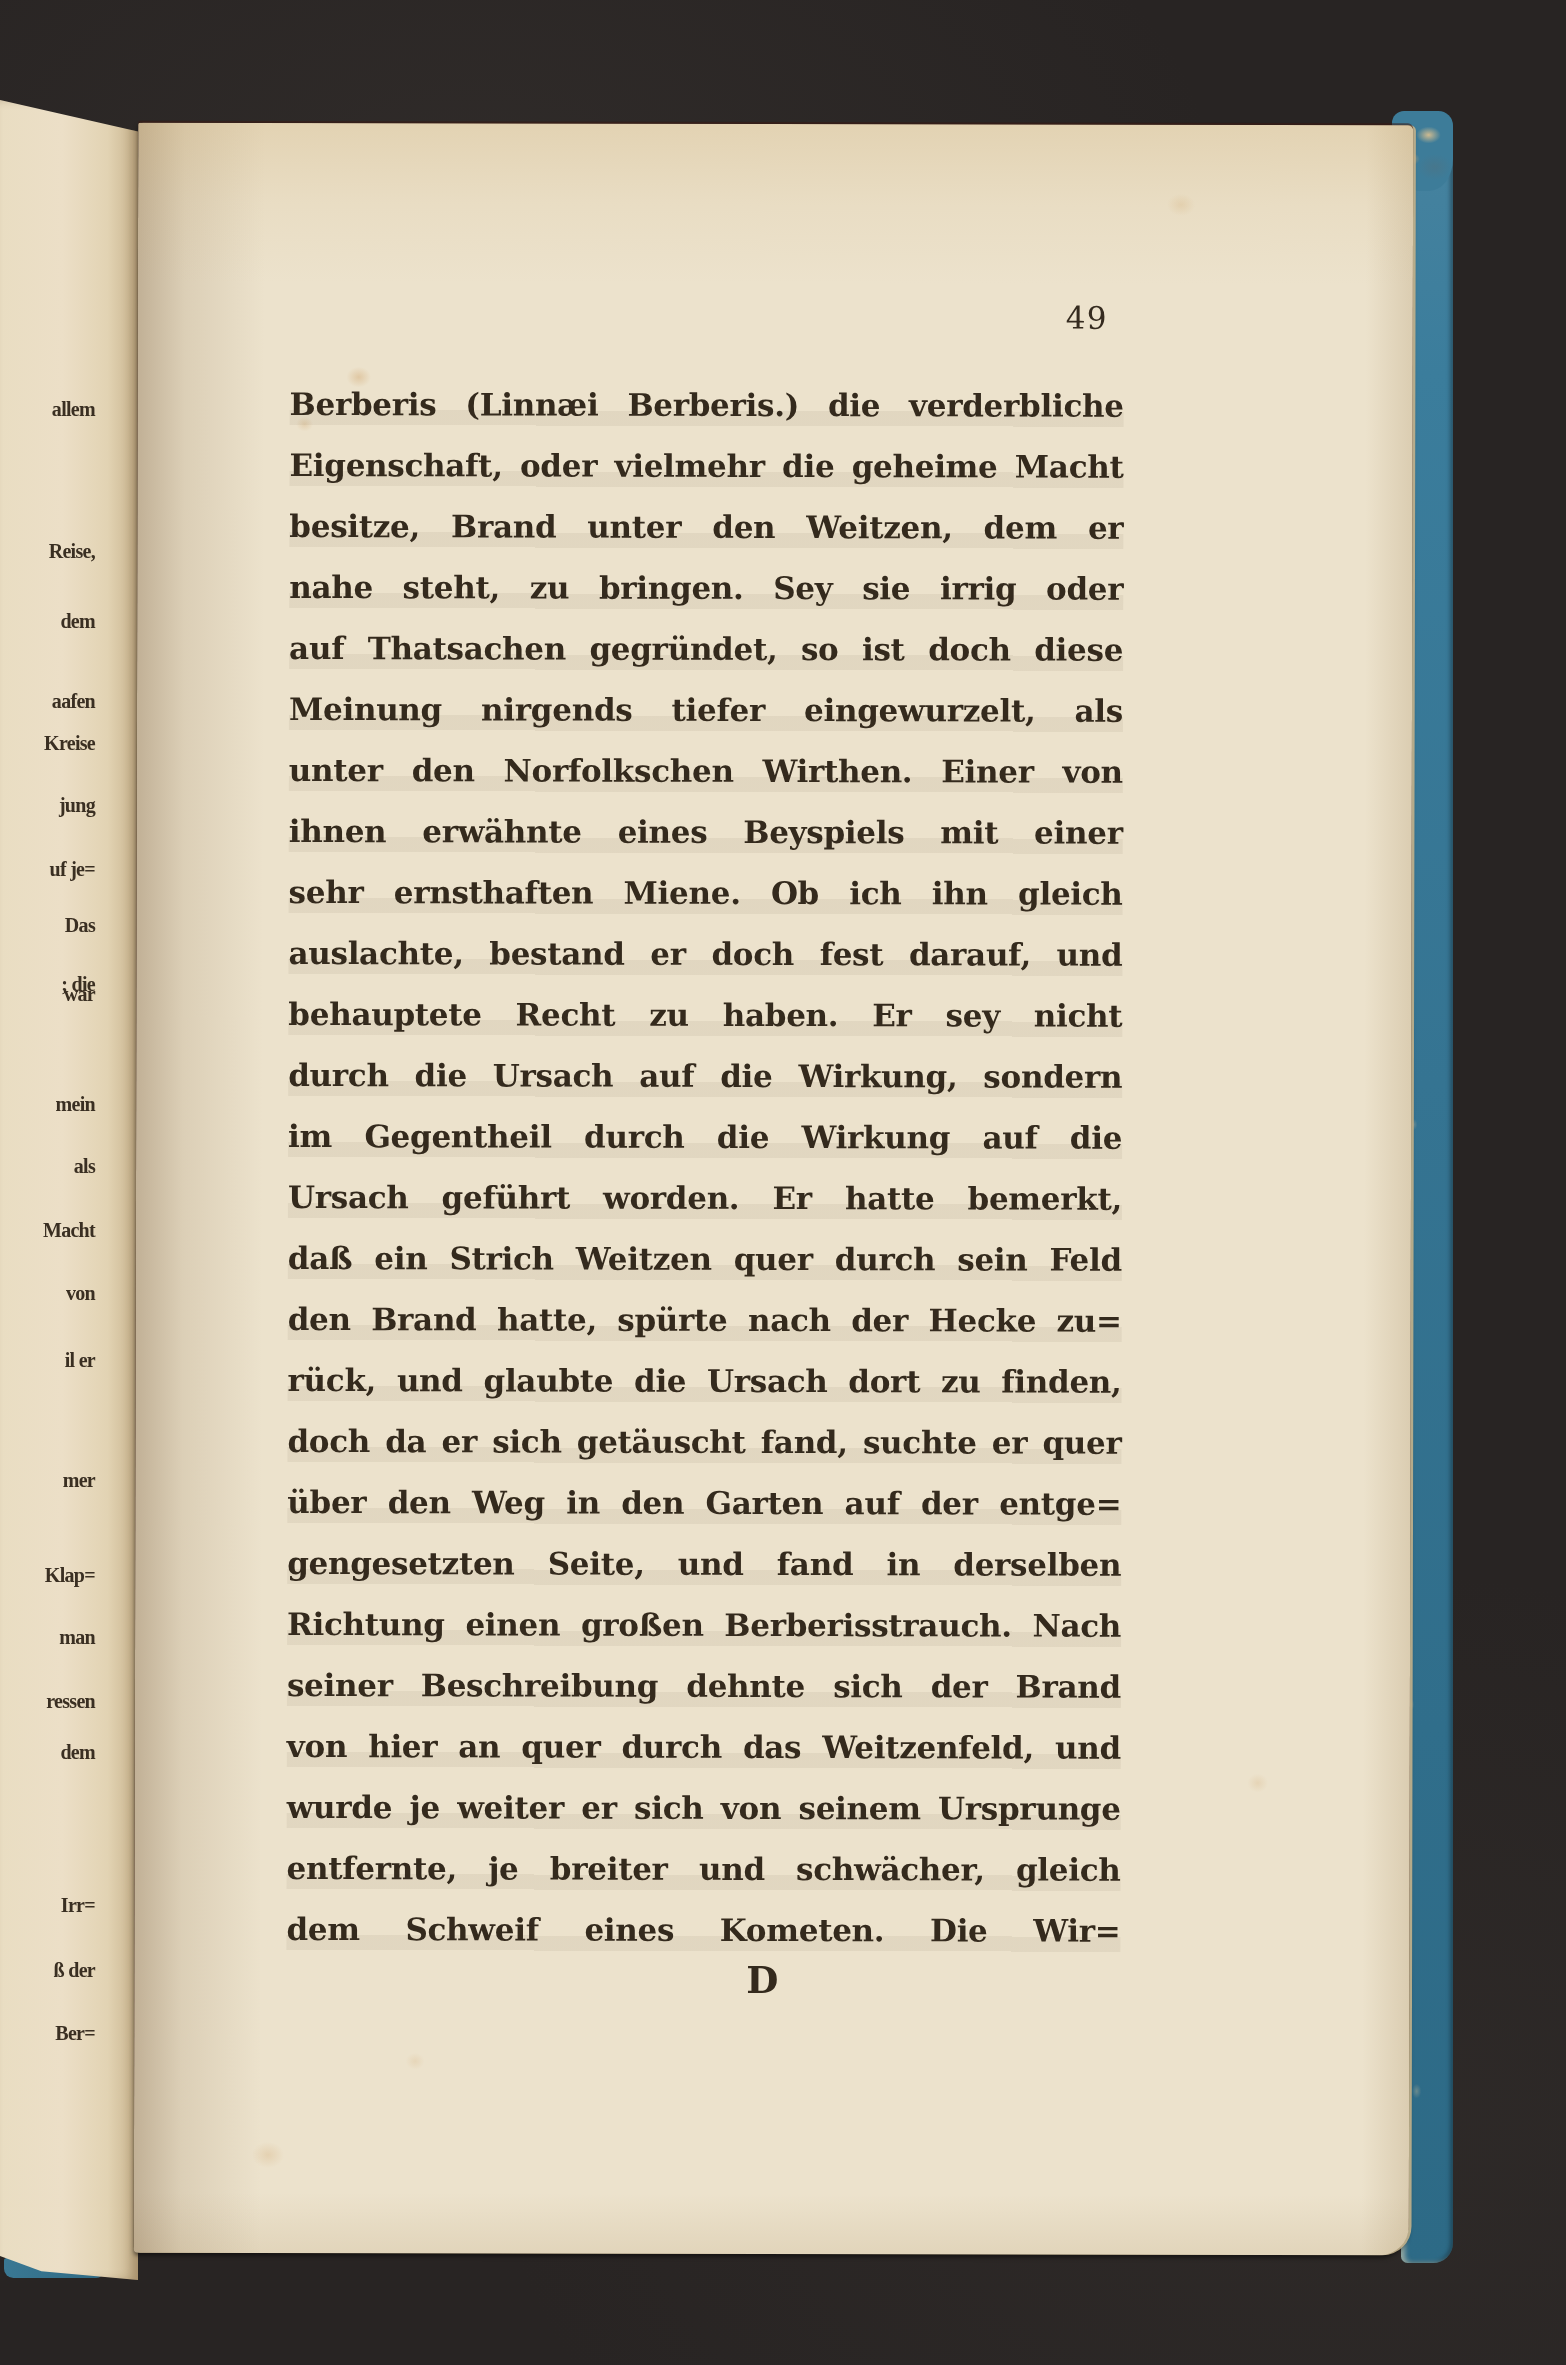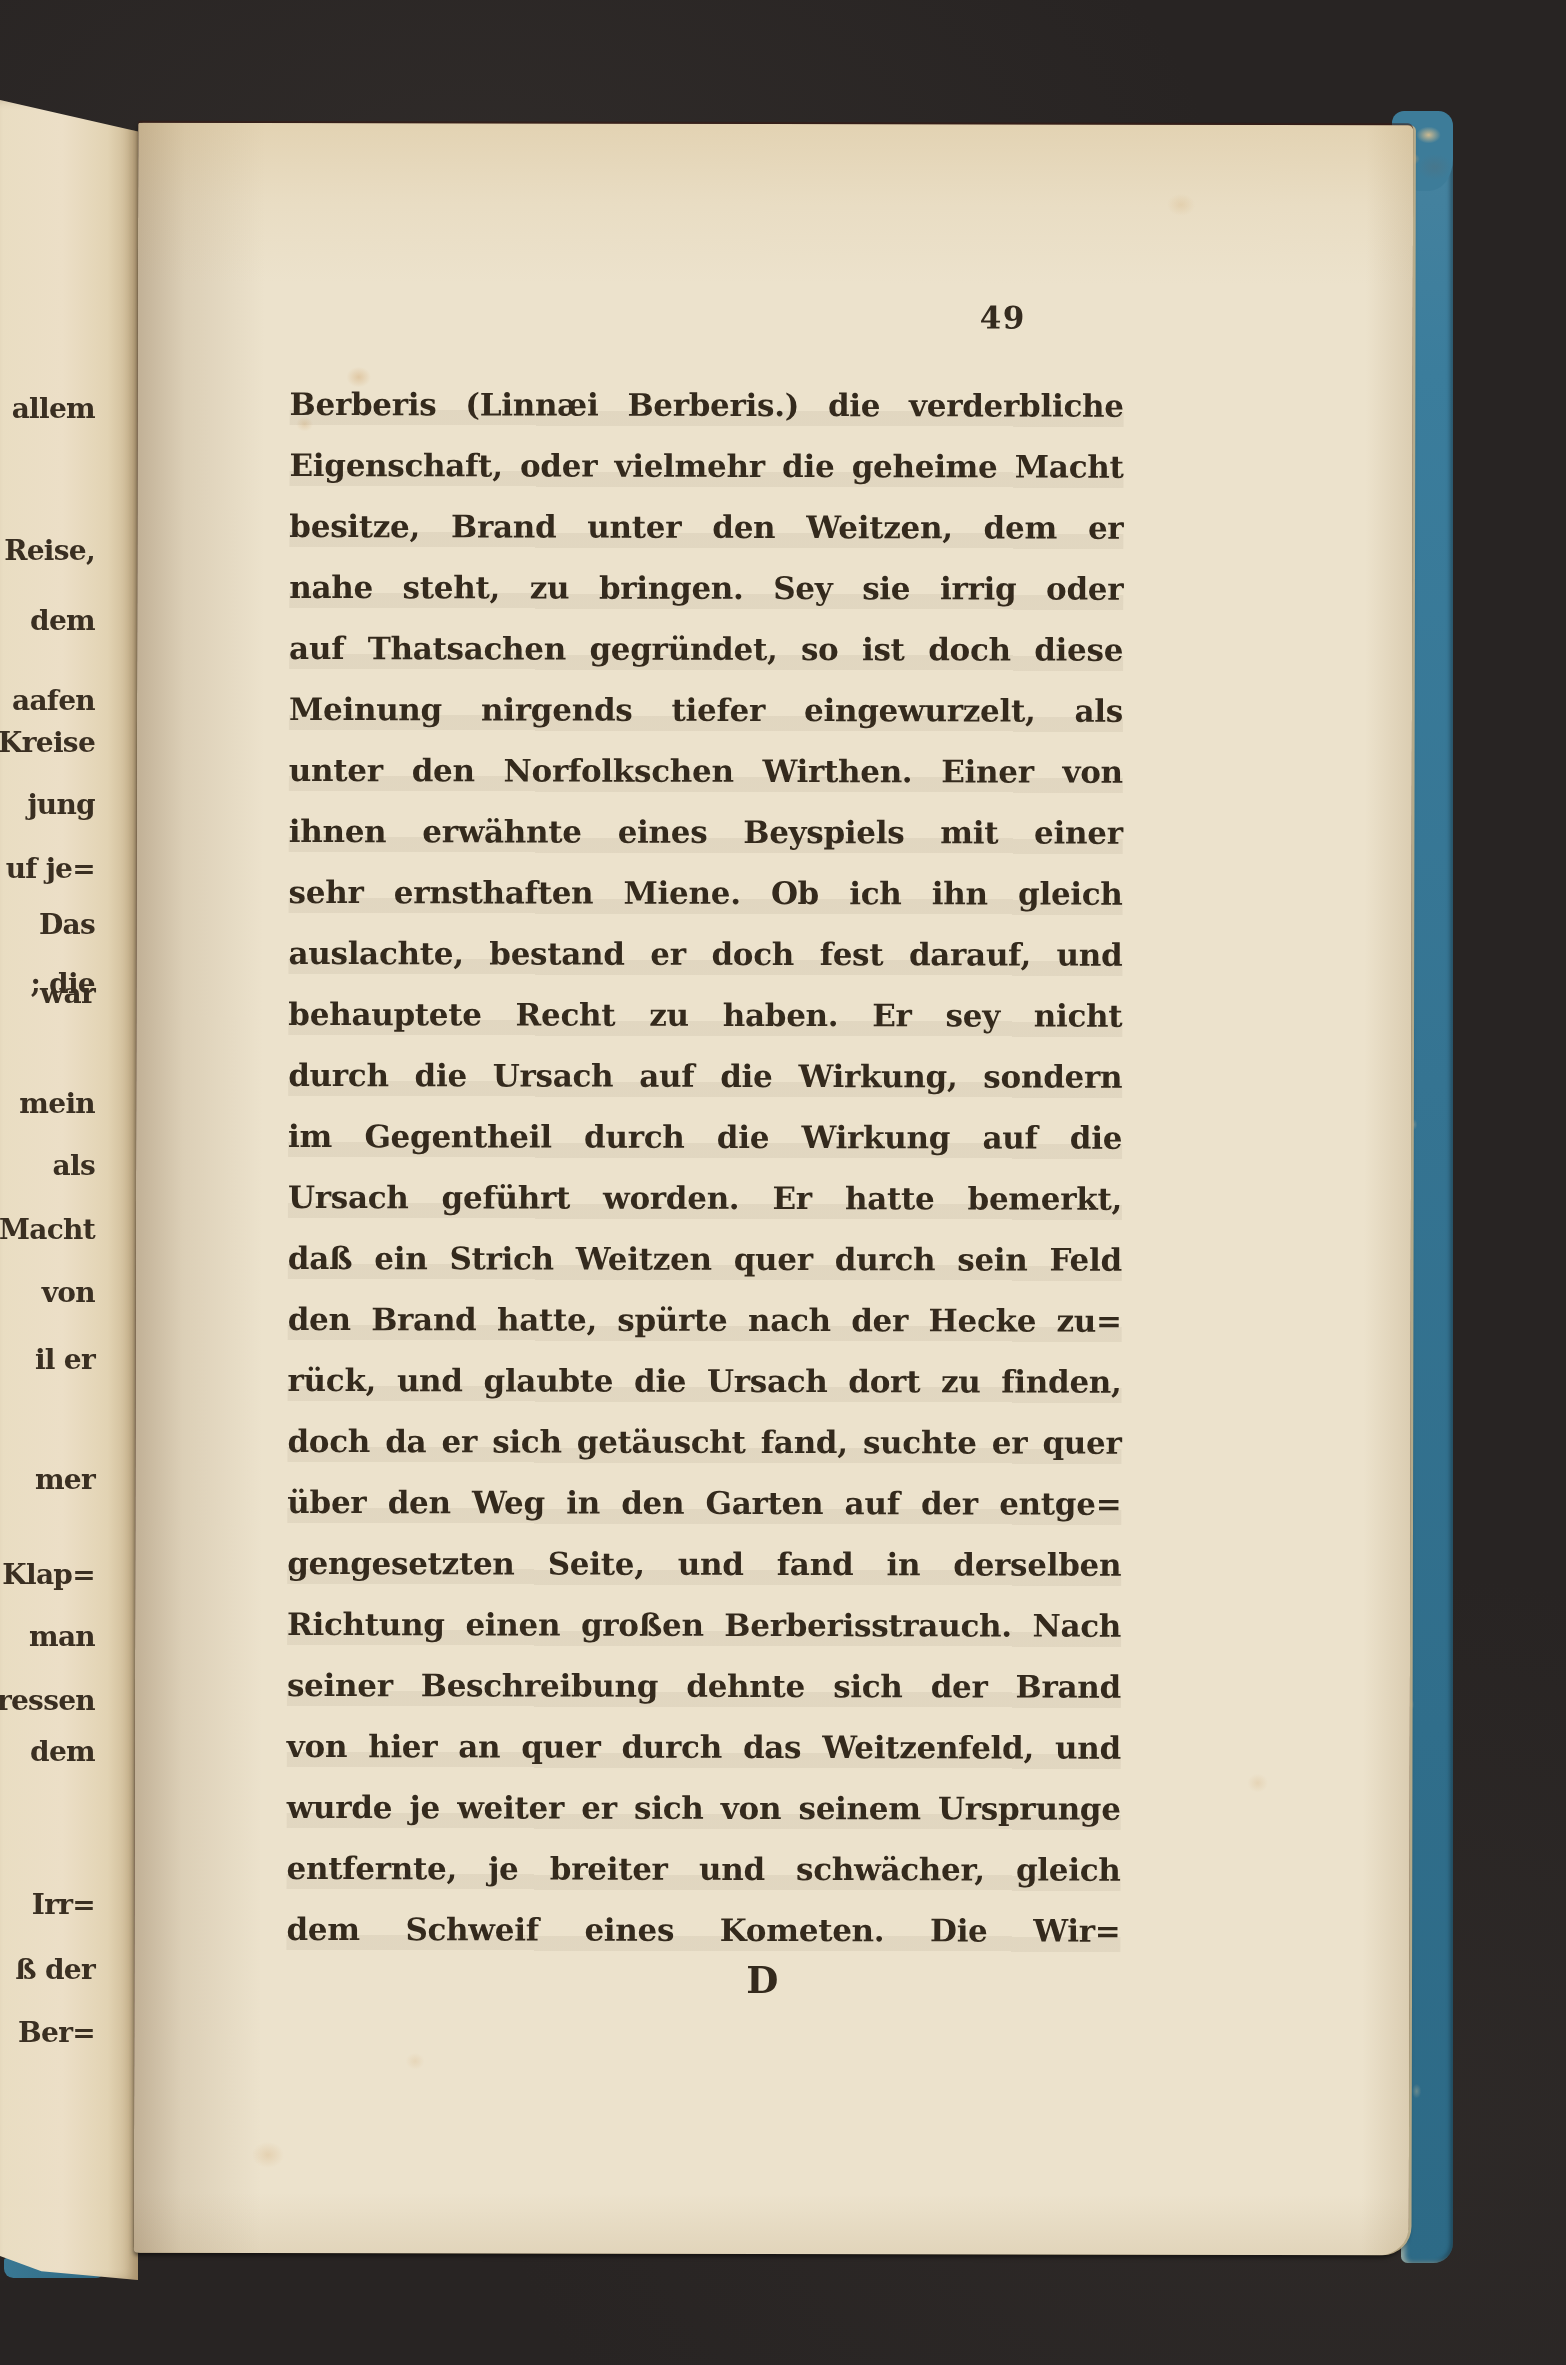--- a/index.html
+++ b/index.html
@@ -45,22 +45,23 @@
   
   .left-page{
     position:absolute;left:0;top:100px;width:138px;height:2180px;
     background:linear-gradient(90deg,#e9ddc2 0%,#ecdfc7 45%,#e2d3b3 78%,#c9b causative 100%);
     background:linear-gradient(90deg,#e9ddc2 0%,#ecdfc7 45%,#e2d3b3 78%,#c7b28c 100%);
     clip-path:polygon(0 0,100% 1.45%,100% 100%,30% 99.6%,0 98.9%);
     box-shadow:inset -6.7px 0 9.4px rgba(90,60,30,0.28);
   }
   .left-page .frag{
     position:absolute;right:43px;white-space:nowrap;
-    font-size:28px;font-weight:700;color:#3a2f22;line-height:36px;
+    font-size:20px;font-weight:700;color:#3a2f22;line-height:36px;
     letter-spacing:-0.7px;
+    font-family:Liberation Serif, serif;
   }
 
   
   .main-page{
     position:absolute;left:136px;top:124px;width:1275px;height:2130px;
     background:
       radial-gradient(17.4px 14.7px at 221px 254px, rgba(196,140,70,0.30), transparent 70%),
       radial-gradient(12px 10.7px at 167px 301px, rgba(196,140,70,0.22), transparent 70%),
       radial-gradient(20px 16px at 1043px 80px, rgba(200,150,80,0.18), transparent 70%),
       radial-gradient(14.7px 13.4px at 1123px 1658px, rgba(196,140,70,0.16), transparent 70%),
@@ -71,21 +72,21 @@
       linear-gradient(270deg, rgba(150,120,70,0.20) 0, transparent 47px),
       linear-gradient(0deg, rgba(160,130,80,0.14) 0, transparent 60px),
       #ece2cc;
     border-radius:2px 5.3px 29px 4px;
     box-shadow:0 -2px 0 rgba(60,25,18,0.55), 2.7px 0 0 rgba(196,178,140,0.9), 0 2.7px 4px rgba(0,0,0,0.5);
     transform:rotate(0.12deg);
   }
 
   .page-number{
     position:absolute;left:842px;top:175px;width:214px;
-    text-align:left;font-size:31px;font-weight:700;color:#352b1f;letter-spacing:1.3px;
+    text-align:center;font-size:31px;font-weight:400;color:#352b1f;letter-spacing:1.3px;
   }
 
   .text-block{
     position:absolute;left:152px;top:251px;width:834px;
     color:#342a1d;font-size:31px;font-weight:700;letter-spacing:-0.3px;
     
     background:repeating-linear-gradient(180deg,
       transparent 0 36px, rgba(130,115,92,0.10) 36px 51px, transparent 51px 61px);
   }
   .text-block .line{

